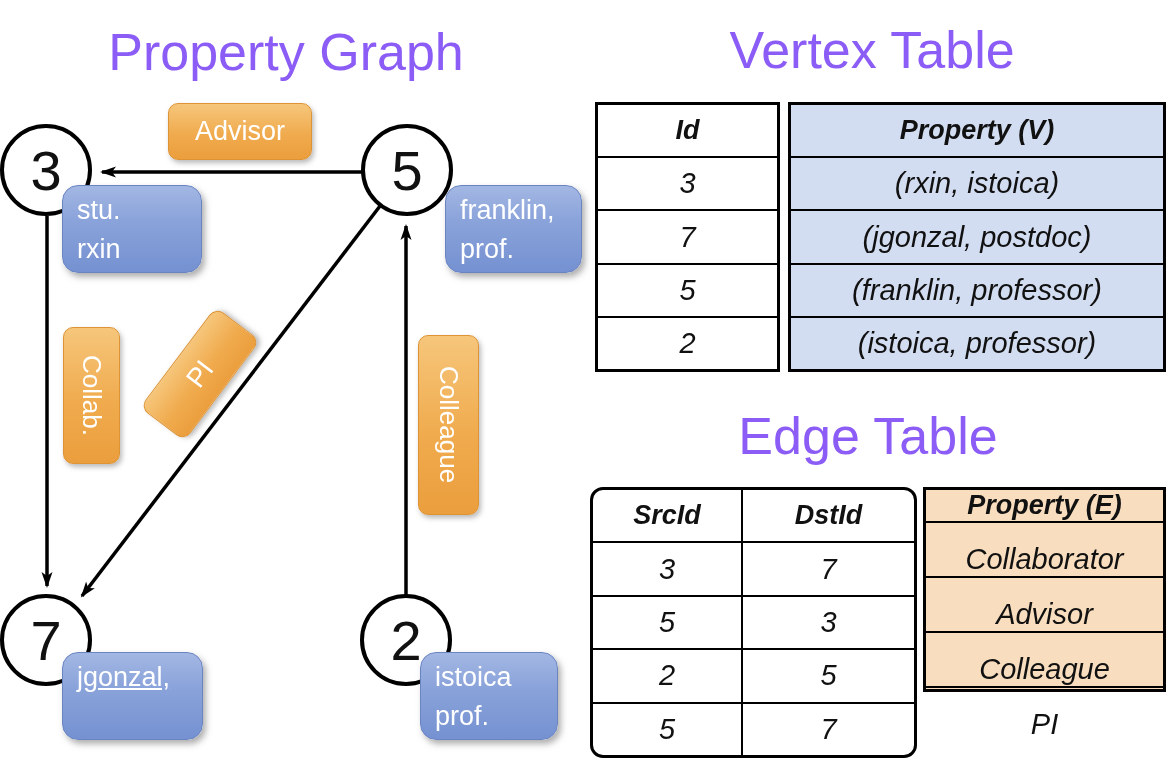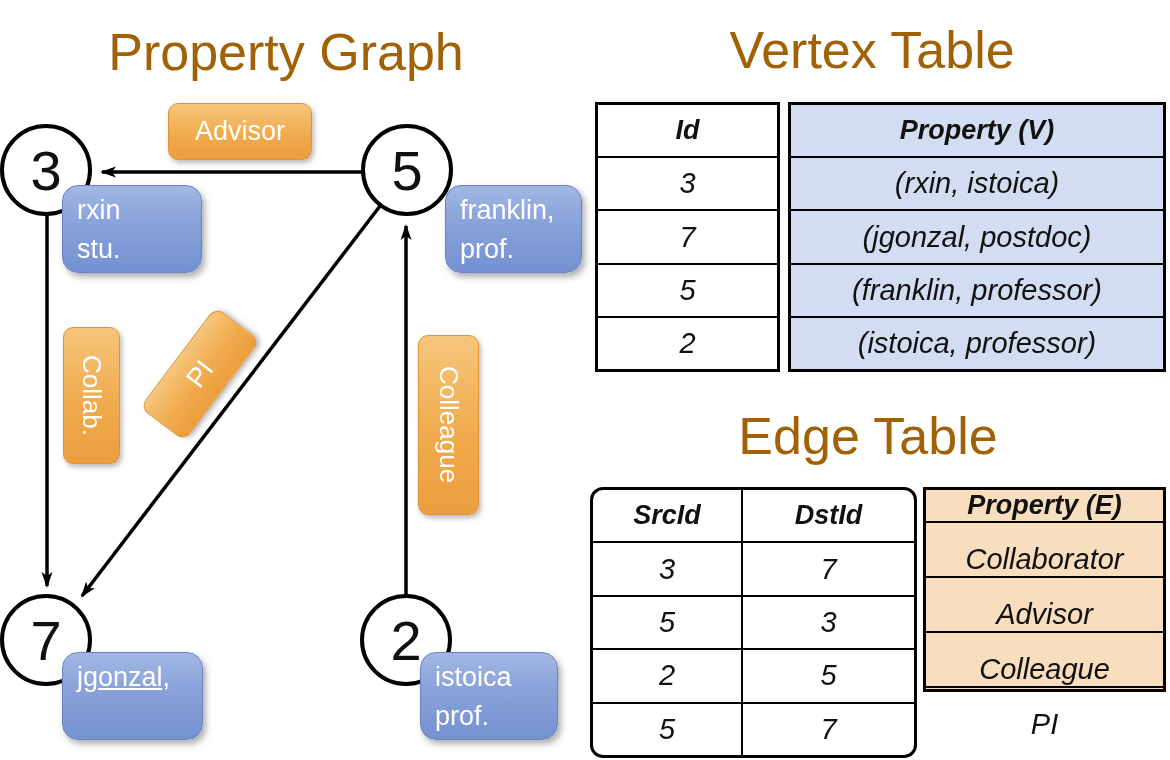--- a/index.html
+++ b/index.html
@@ -1,21 +1,21 @@
 <!DOCTYPE html>
 <html><head>
 <meta charset="utf-8">
 <style>
   html,body{margin:0;padding:0;background:#ffffff;}
   #canvas{
     position:relative;width:1170px;height:760px;background:#ffffff;overflow:hidden;
     font-family:"Liberation Sans",sans-serif;color:#111;
   }
   .title{
-    position:absolute;font-size:52px;font-weight:400;color:#a16207;
+    position:absolute;font-size:52px;font-weight:400;color:#8b5cf6;
     letter-spacing:0px;white-space:nowrap;text-align:center;
   }
   
   #edge-svg{position:absolute;left:0;top:0;width:1170px;height:760px;z-index:1;}
   .node{
     position:absolute;width:92px;height:92px;border:4px solid #000;border-radius:50%;
     background:#fff;box-sizing:border-box;z-index:3;
     display:flex;align-items:center;justify-content:center;
     font-size:56px;font-weight:400;color:#111;
   }
@@ -79,22 +79,22 @@
       <span>5</span>
     </div>
   <div class="node" style="left:0px;top:594px;">
       <span>7</span>
     </div>
   <div class="node" style="left:360px;top:594px;">
       <span>2</span>
     </div>
 
   <div class="prop-box" style="left:62px;top:185px;width:140px;height:88px;">
+    <div>stu.</div>
     <div>rxin</div>
-    <div>stu.</div>
   </div>
   <div class="prop-box" style="left:422px;top:185px;width:137px;height:88px;margin-left:23px;">
     <div>franklin,</div>
     <div>prof.</div>
   </div>
   <div class="prop-box" style="left:62px;top:652px;width:141px;height:88px;text-decoration:underline;">
     <div>jgonzal,</div>
   </div>
   <div class="prop-box" style="left:420px;top:652px;width:138px;height:88px;">
     <div>istoica</div>

